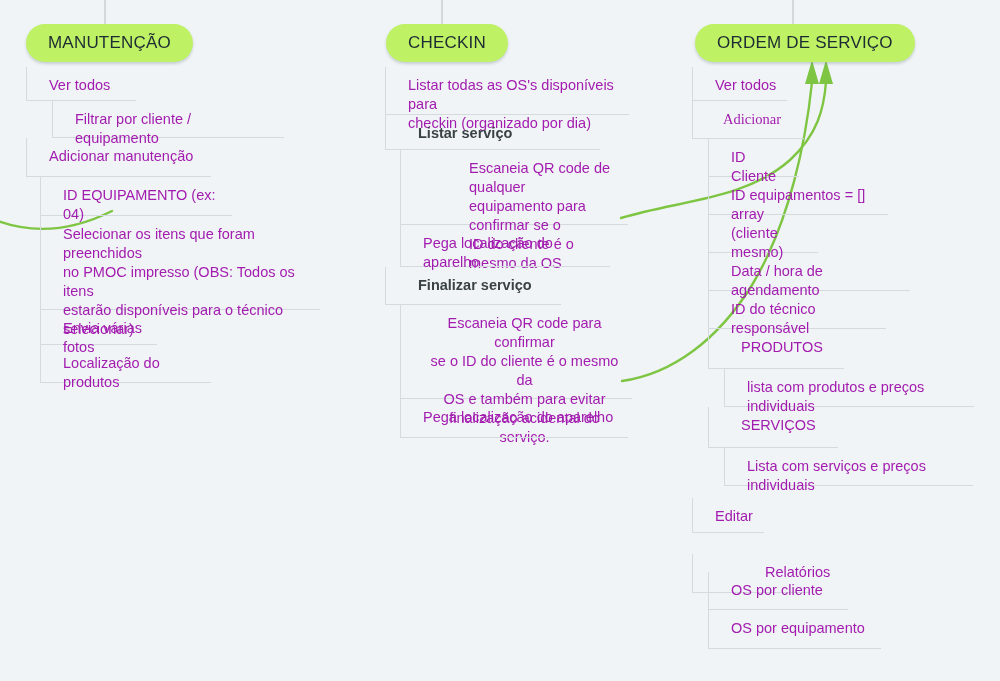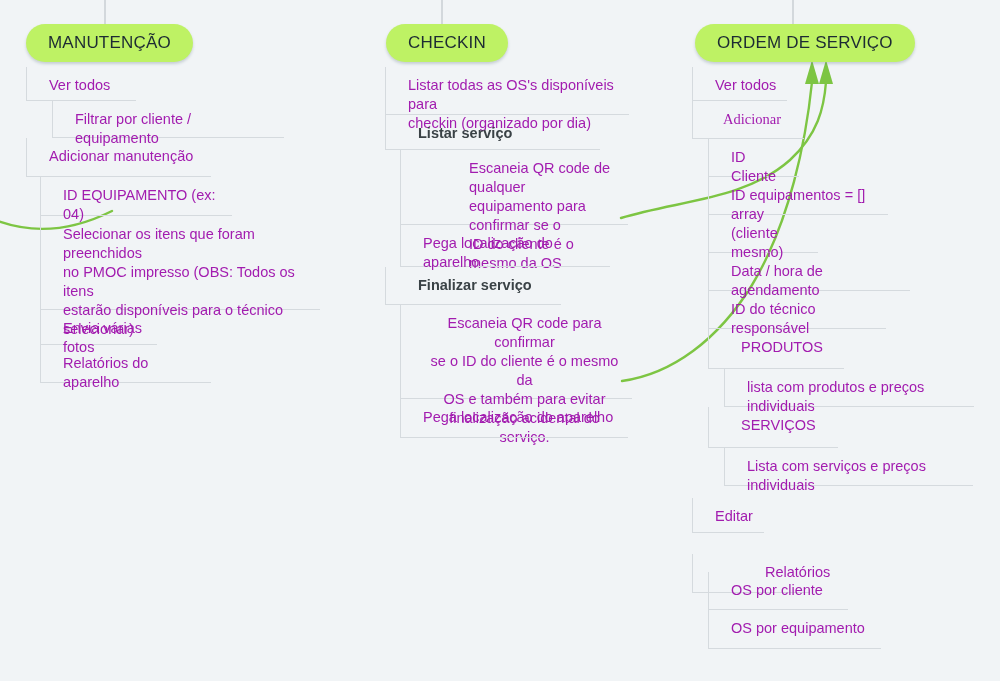--- a/index.html
+++ b/index.html
@@ -119,21 +119,21 @@
 no PMOC impresso (OBS: Todos os itens
 estarão disponíveis para o técnico
 selecionar)</span>
   </div>
 
   <div class="node" style="left:40px; top:310px; width:117px; height:35px;">
     <span class="txt">Envia várias fotos</span>
   </div>
 
   <div class="node" style="left:40px; top:345px; width:171px; height:38px;">
-    <span class="txt">Relatórios do aparelho</span>
+    <span class="txt">Localização do produtos</span>
   </div>
 </div>
 
 <div class="branch col2">
 
   <div class="stub" style="left:81px;"></div>
 
   <div class="pill" style="left:26px;">CHECKIN</div>
 
   <div class="node" style="left:25px; top:67px; width:244px; height:48px;">

